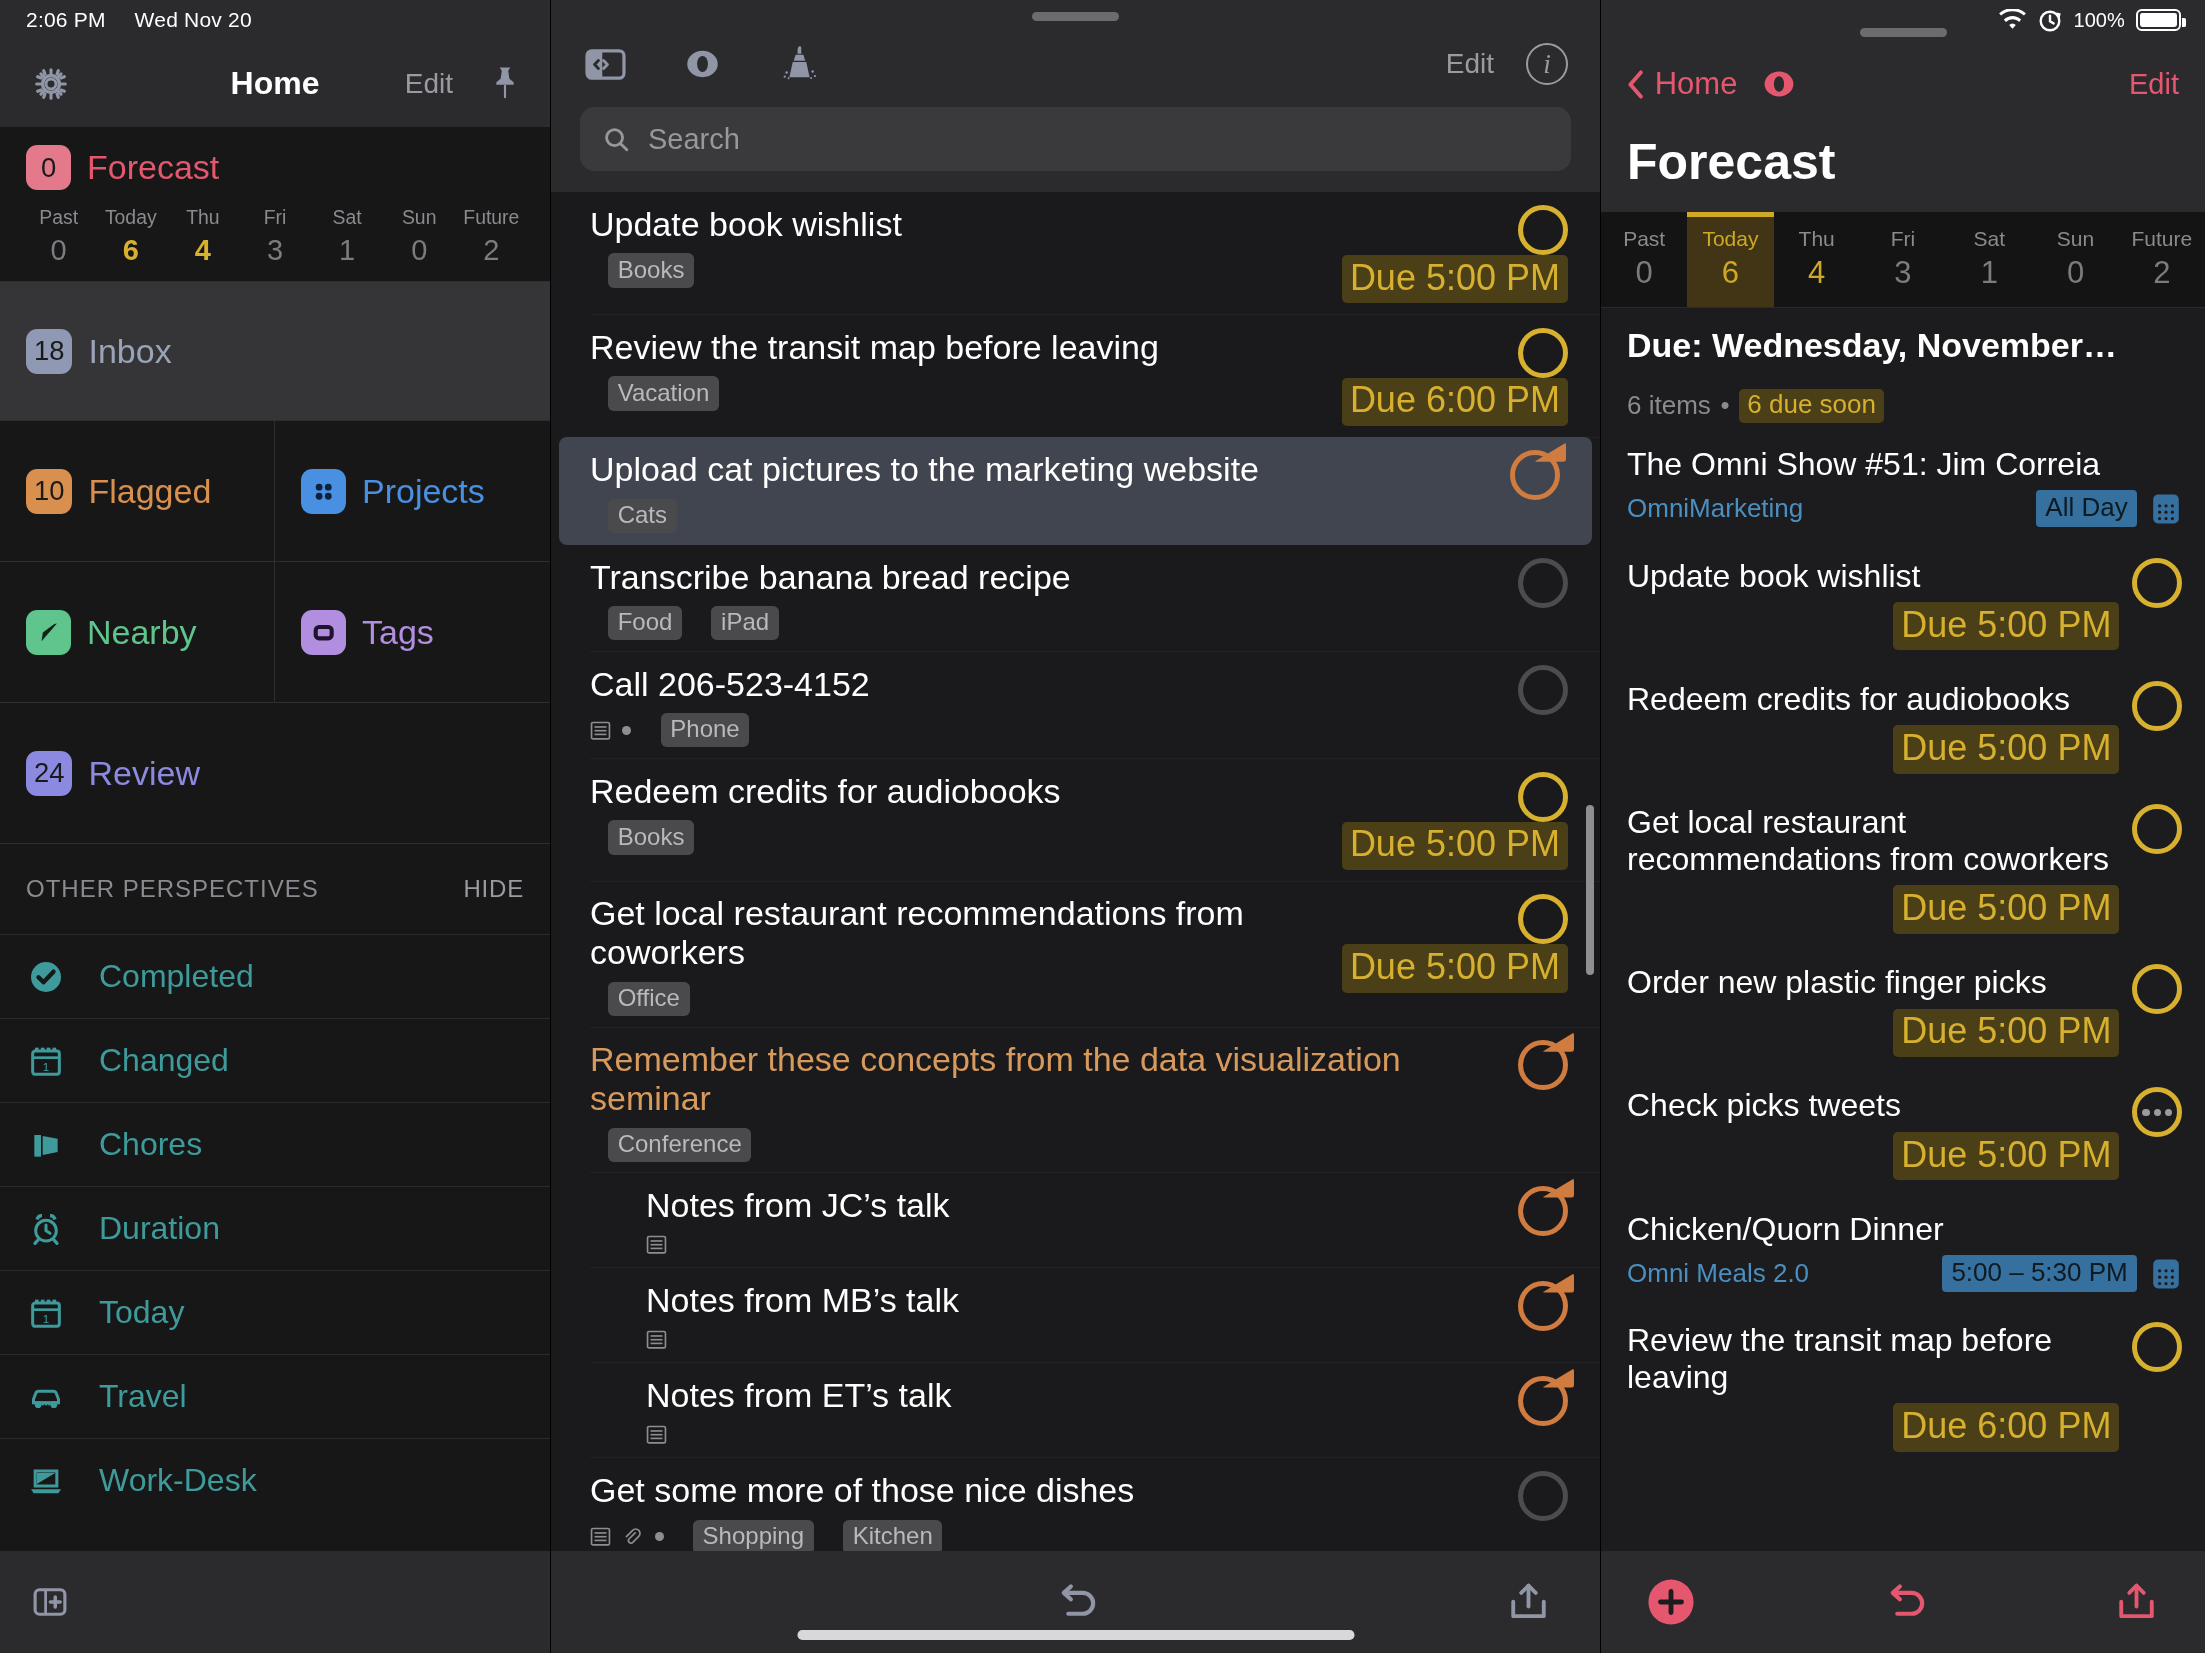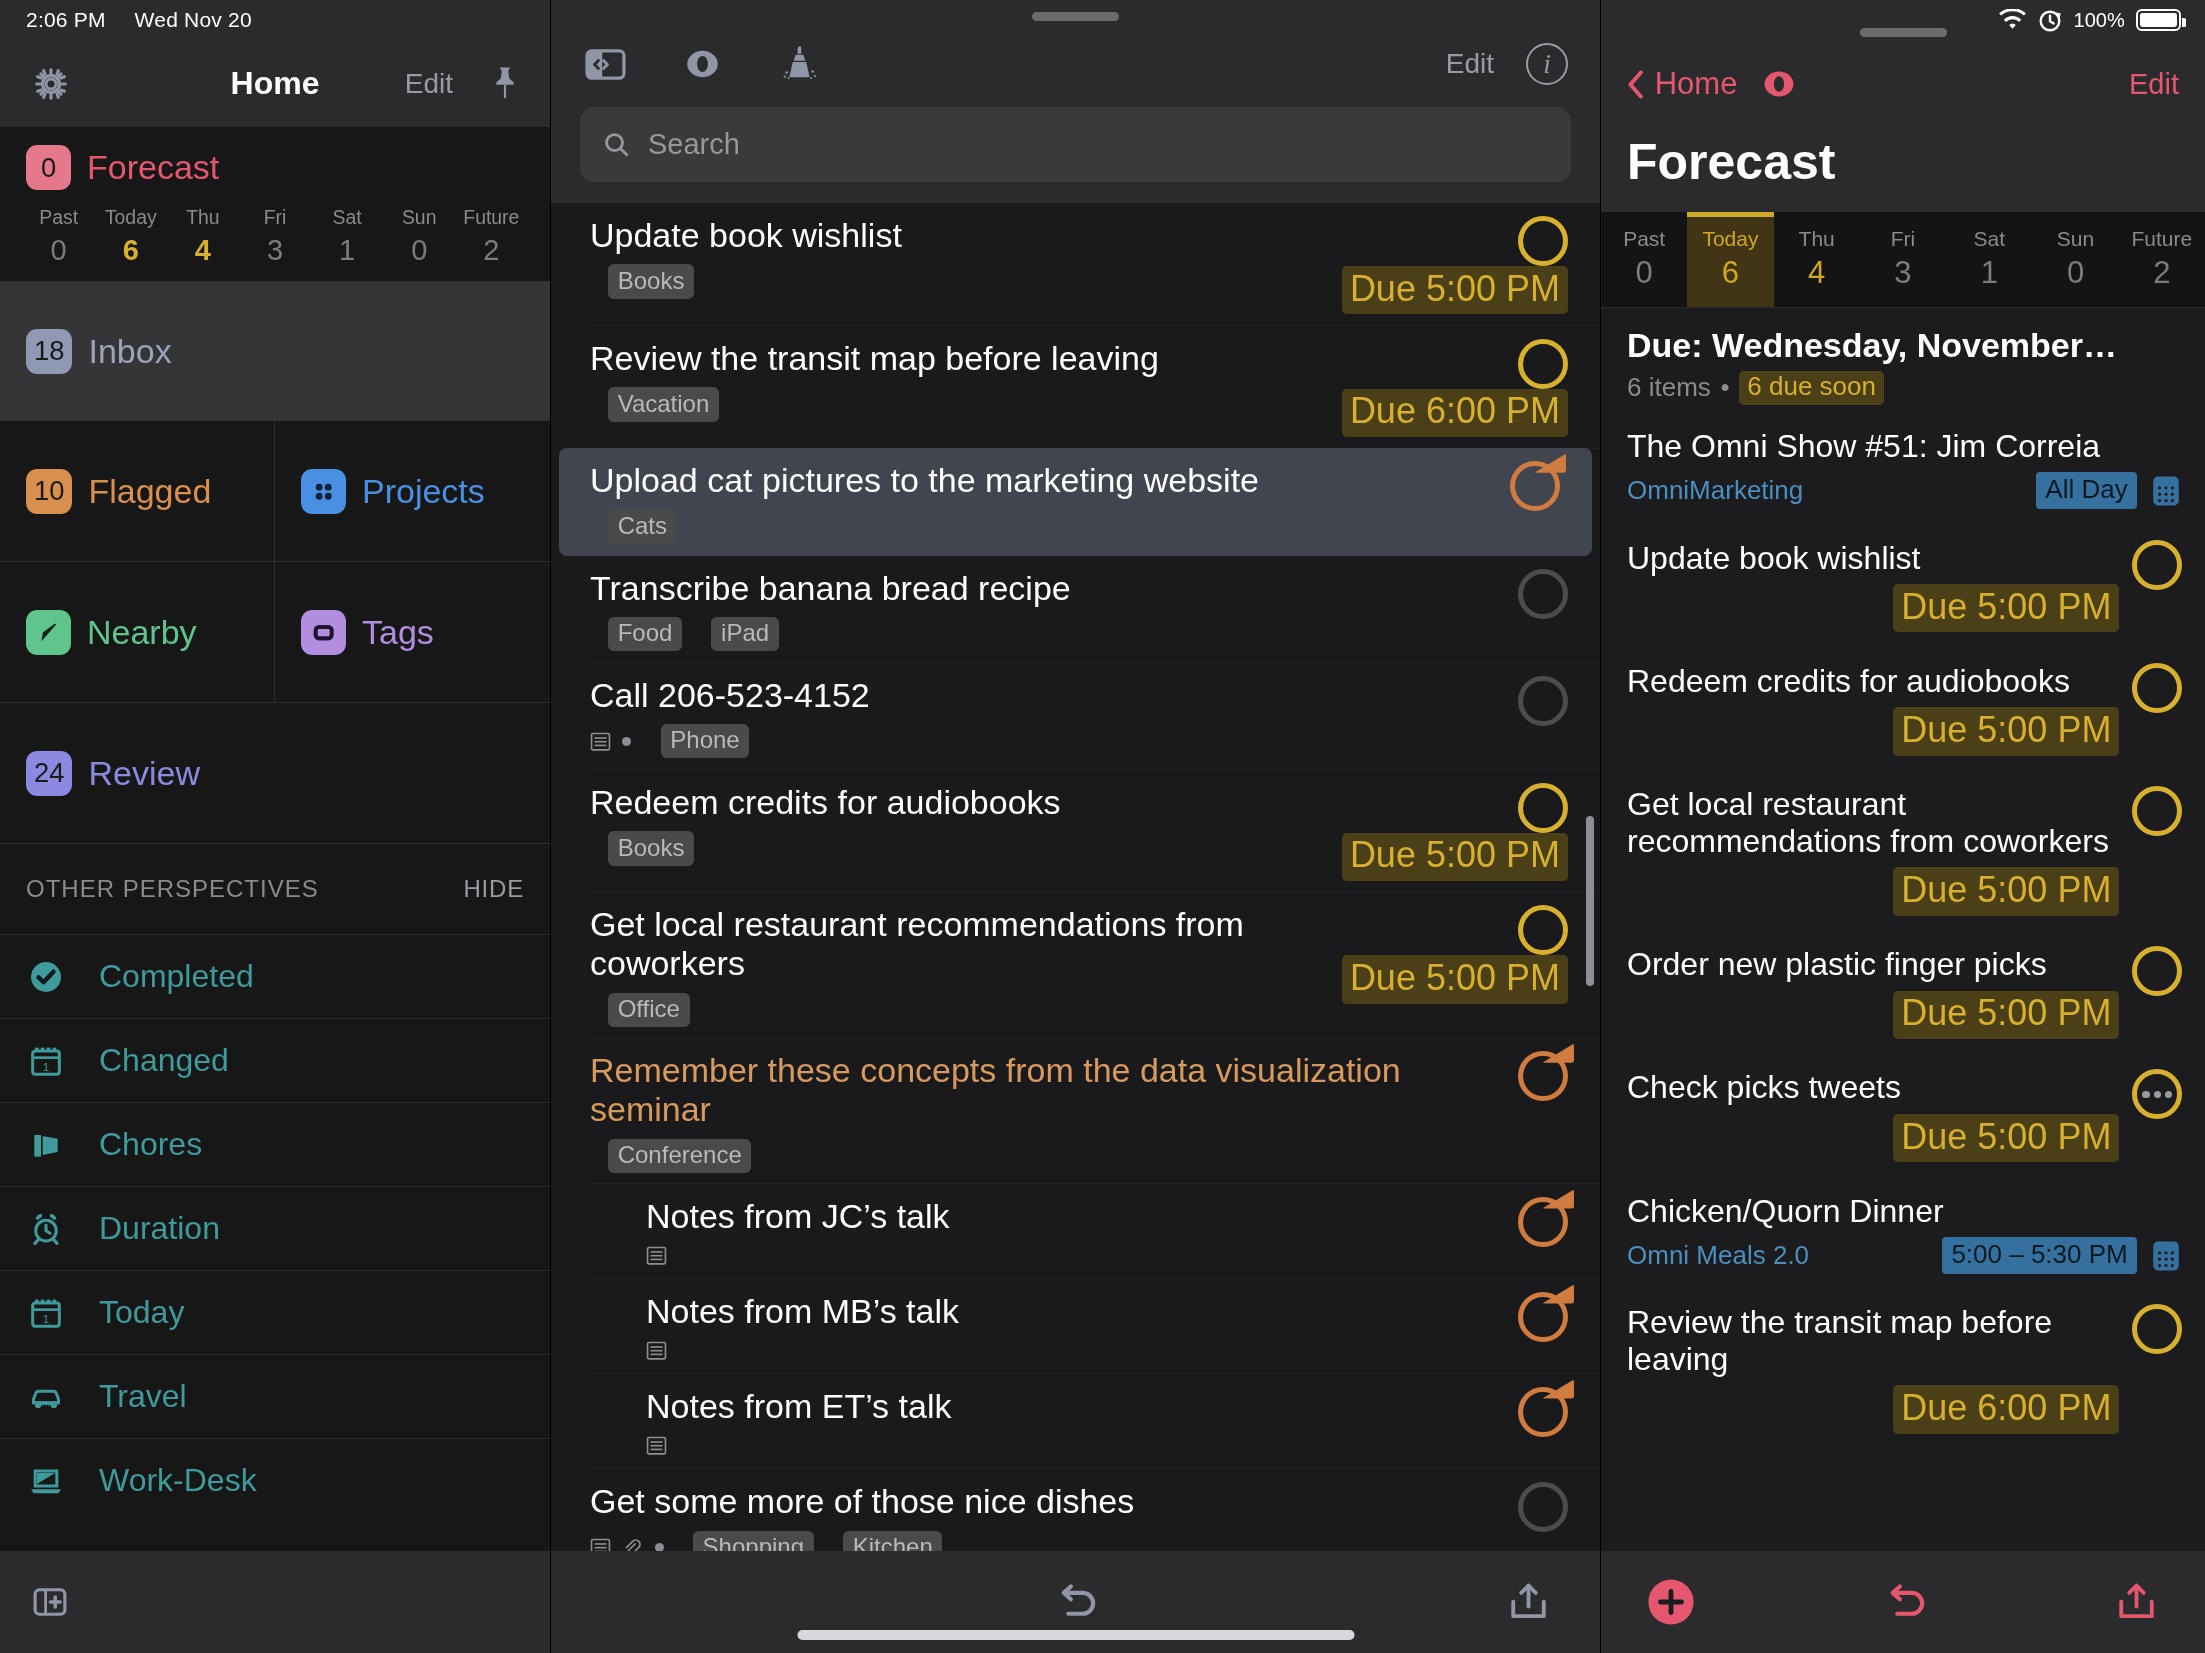--- a/index.html
+++ b/index.html
@@ -61,21 +61,21 @@
             border-left:0.8px solid #000; border-right:0.8px solid #000;}
   .md-grabber { height:21px; display:flex; justify-content:center; align-items:flex-end; background:#2b2b2d;}
   .grab { width:87px; height:9px; border-radius:4.8px; background:#6b6b70;}
   .md-nav { height:86px; background:#2b2b2d; display:flex; align-items:center; padding:0 32px; gap:52px; }
   .md-nav-right { margin-left:auto; display:flex; align-items:center; gap:32px; }
   .md-edit { font-size:28px; color:#9a9aa2;}
   .info-circle { width:42px; height:42px; border-radius:50%; border:2.8px solid #9a9aa2; display:flex;
                  align-items:center; justify-content:center; font-size:27.4px; font-style:italic;
                  font-family:"Liberation Serif", serif; color:#9a9aa2;}
   .searchwrap { background:#2b2b2d; padding:0 29px 21px 29px; }
-  .searchbox { height:75px; background:#3a3a3d; border-radius:14.5px; display:flex; align-items:center; padding:0 21px; gap:16px;}
+  .searchbox { height:64px; background:#3a3a3d; border-radius:14.5px; display:flex; align-items:center; padding:0 21px; gap:16px;}
   .search-ph { font-size:29px; color:#97979c; }
 
   .tasklist { flex:1; overflow:hidden; position:relative; background:#1a1a1c;}
   .task { display:flex; align-items:flex-start; padding:13px 32px 11.3px 39px; position:relative; min-height:95px;}
   .task.sel { background:#41454f; border-radius:8px; margin:0 8px; padding-left:31px;}
   .task.child { padding-left:95px; }
   .t-main { flex:1; min-width:0; }
   .t-title { font-size:34px; line-height:1.14; color:#fff; }
   .t-title.flagged { color:#d89a5c; }
   .t-meta { margin-top:9.7px; display:flex; align-items:center; gap:11.3px; flex-wrap:wrap;}
@@ -119,21 +119,21 @@
   .rt-day.today { background:#413516; }
   .rt-day.today::before { content:""; position:absolute; top:0; left:0; right:0; height:5.7px; background:#cfa924;}
   .rt-dn { font-size:21px; color:#8a8a8f;}
   .rt-day.today .rt-dn { color:#cfa924;}
   .rt-dv { font-size:31px; color:#7c7c80;}
   .rt-dv.hl { color:#cfa924; }
 
   .rt-list { flex:1; overflow:hidden; background:#1c1c1e; padding:0 0 0 0;}
   .grp-head { padding:18px 26px 6.5px 26px; border-top:0.8px solid #2a2a2d;}
   .grp-title { font-size:34px; font-weight:bold; white-space:nowrap; overflow:hidden; text-overflow:ellipsis;}
-  .grp-sub { margin-top:6px; font-size:26px; color:#8a8a8f; display:flex; align-items:center; gap:9.7px;}
+  .grp-sub { margin-top:24px; font-size:26px; color:#8a8a8f; display:flex; align-items:center; gap:9.7px;}
   .grp-sub .pill { color:#d6b02e; background:#4a3f17; padding:0.8px 8px 3.2px 8px; border-radius:4.8px;}
 
   .ritem { display:flex; padding:16px 22.6px 14.5px 26px; align-items:flex-start; position:relative;}
   .ri-main { flex:1; min-width:0;}
   .ri-title { font-size:32px; line-height:1.14;}
   .ri-sub { margin-top:8px; display:flex; align-items:center; gap:13px; flex-wrap:wrap;}
   .proj { font-size:26px; color:#4a8fc0;}
   .allday { background:#36709e; color:#0d1a22; font-size:26px; padding:1.6px 9.7px 4px 9.7px; border-radius:4px;}
   .calic { width:32px; height:36px; flex:0 0 auto;}
   .ri-right { display:flex; flex-direction:column; align-items:flex-end; gap:8px; padding-left:13px;}

